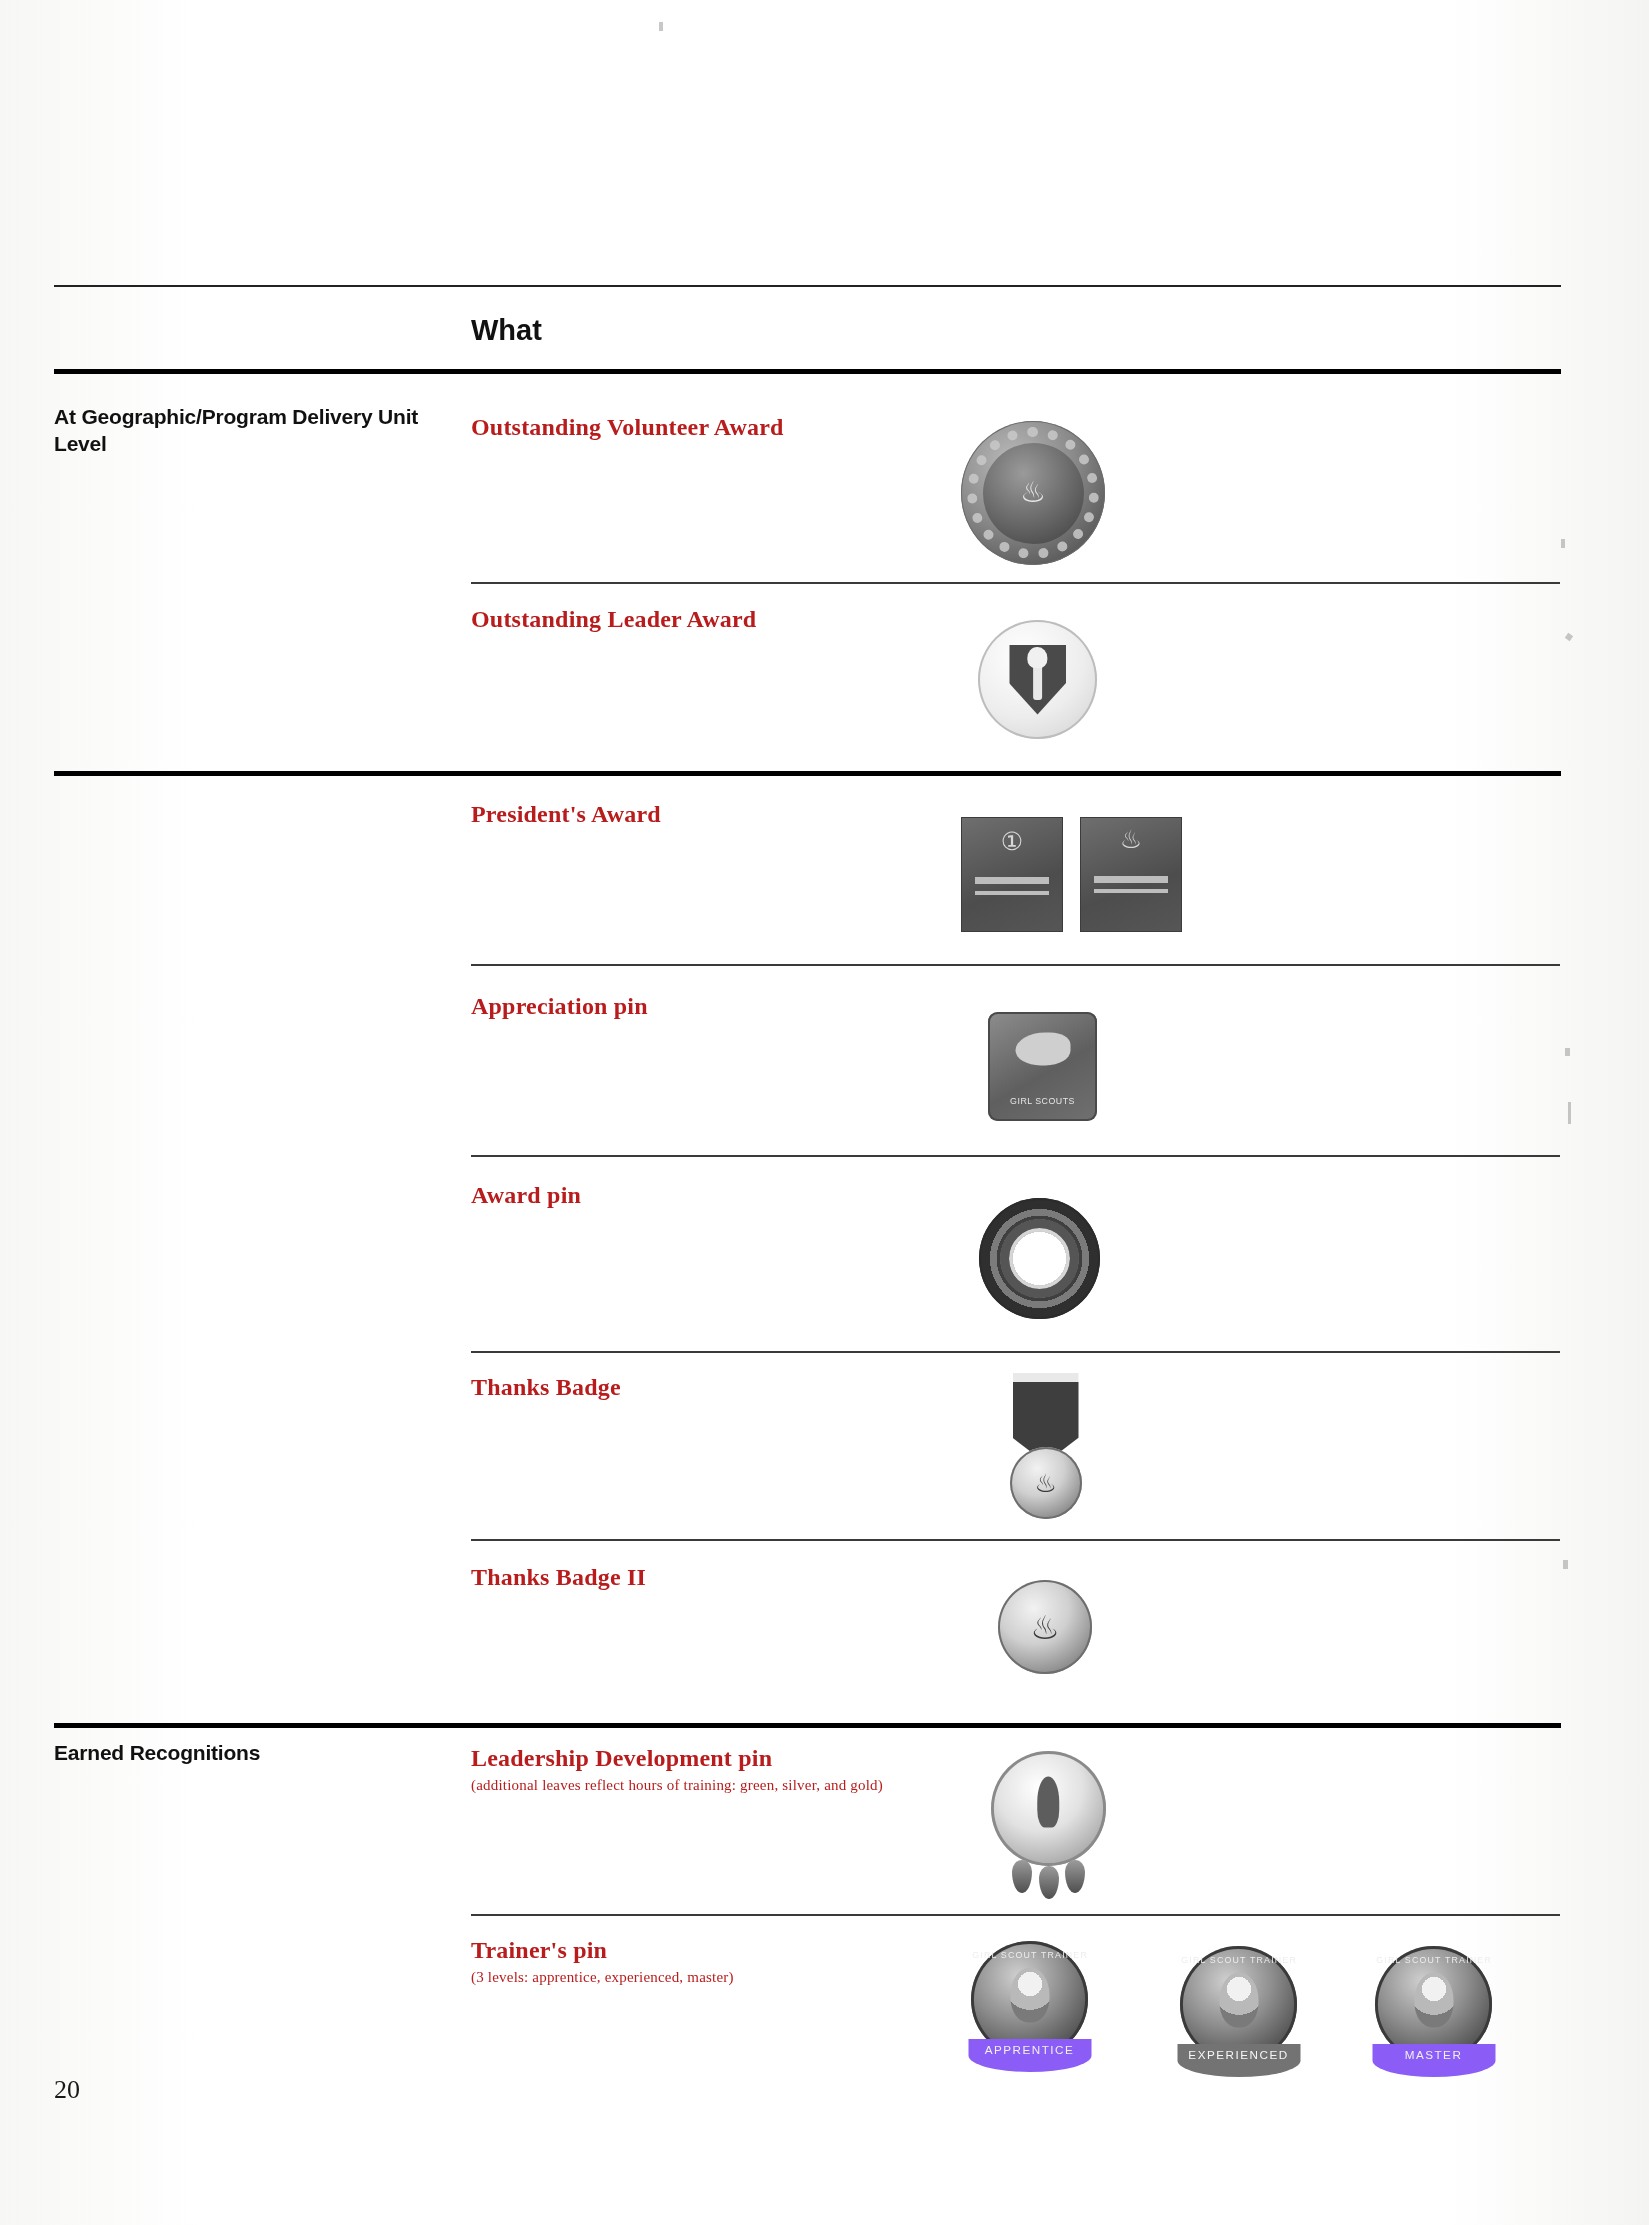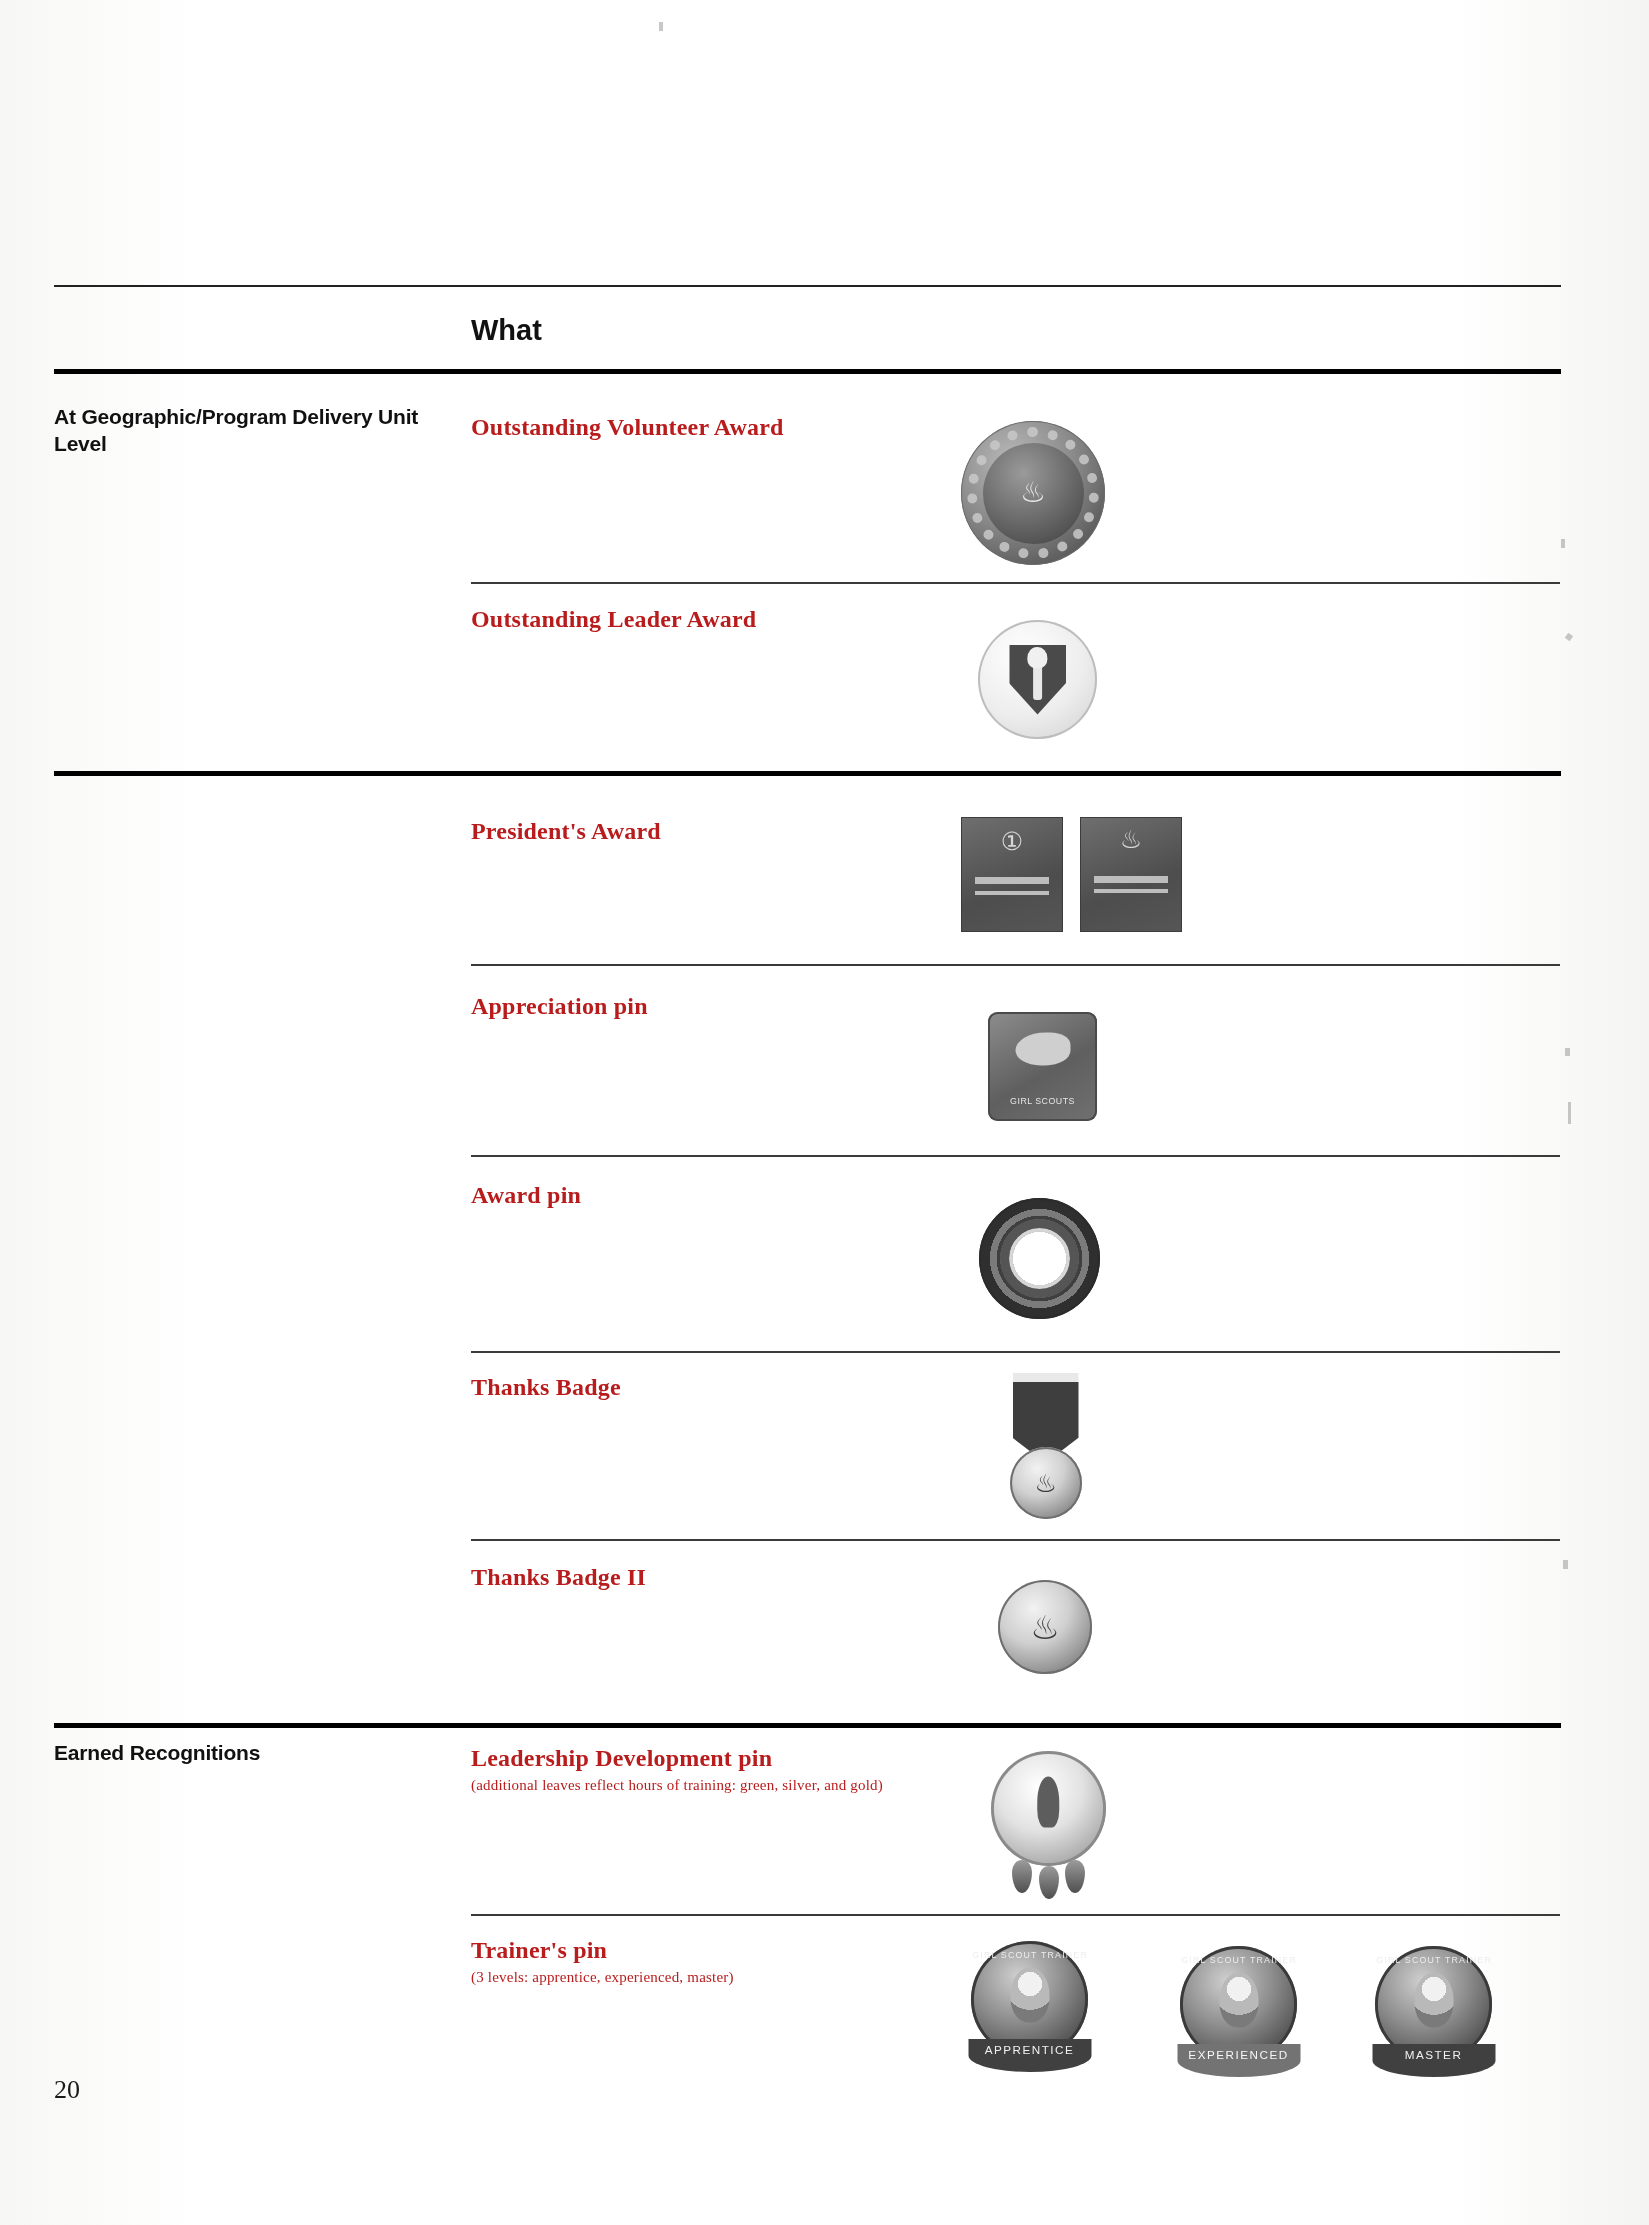--- a/index.html
+++ b/index.html
@@ -310,21 +310,21 @@
     letter-spacing: 1.2px;
     color:#ededed;
   }
   .trainer .banner {
     position:absolute;
     left: 50%;
     bottom: -13.7px;
     transform: translateX(-50%);
     width: 123px;
     height: 33px;
-    background: #404040;
+    background: #8b5cf6;
     border-radius: 0 0 56% 56%;
     color: #f0f0f0;
     font-family: "Liberation Sans", sans-serif;
     font-size: 11.7px;
     letter-spacing: 1.5px;
     text-align: center;
     line-height: 21.5px;
   }
   .trainer.exp .banner { background:#737373; color:#f7f7f7; }
 
@@ -369,21 +369,21 @@
     </div>
 
     <div class="item-label" style="top:605px;">
       <span class="main">Outstanding Leader Award</span>
     </div>
     <div class="art pale-disc" style="left:924px; top:620px; width:119px; height:119px;">
       <div class="shield"></div>
       <div class="torch"></div>
     </div>
 
-    <div class="item-label" style="top:800px;margin-top:17px;">
+    <div class="item-label" style="top:800px;">
       <span class="main">President's Award</span>
     </div>
     <div class="art" style="left:907px; top:817px; width:224px; height:115px;">
       <div class="patch" style="left:0; top:0; width:102px; height:115px;">
         <div class="glyph" style="top:9.8px;">①</div>
         <div class="bar" style="top:60px;"></div>
         <div class="bar" style="top:74px; height:3.9px;"></div>
       </div>
       <div class="patch" style="left:119px; top:0; width:102px; height:115px;">
         <div class="glyph" style="top:7.8px;">♨</div>

